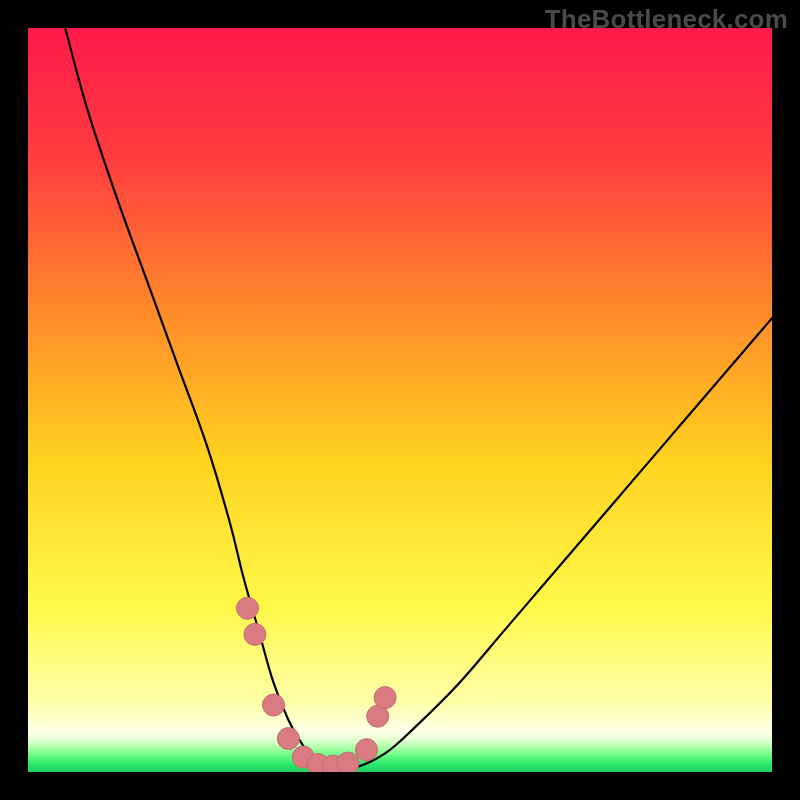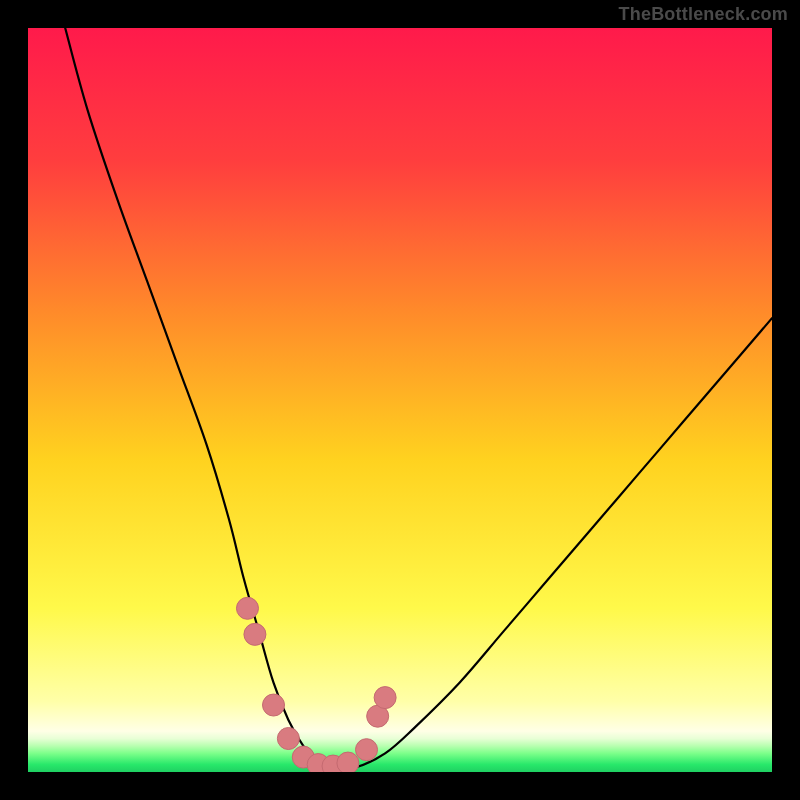--- a/index.html
+++ b/index.html
@@ -17,21 +17,21 @@
     left: 0;
     width: 800px;
     height: 800px;
     background: #000;
   }
   .watermark {
     position: absolute;
     top: 4px;
     right: 12px;
     color: #4a4a4a;
-    font-size: 18px;
+    font-size: 26px;
     font-weight: 600;
     letter-spacing: 0.2px;
     user-select: none;
   }
   .plot {
     position: absolute;
     top: 28px;
     left: 28px;
     width: 744px;
     height: 744px;

